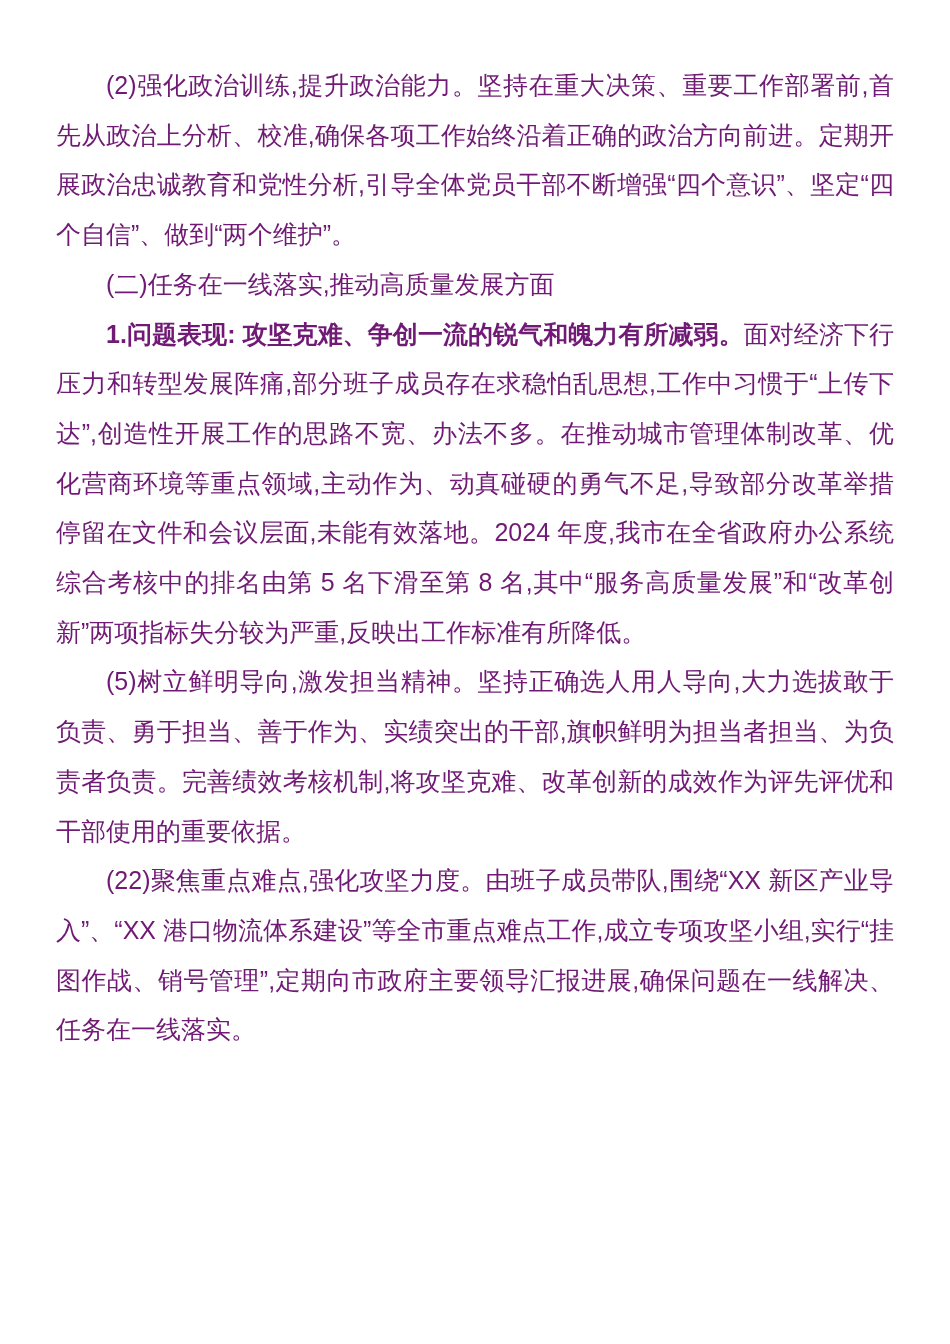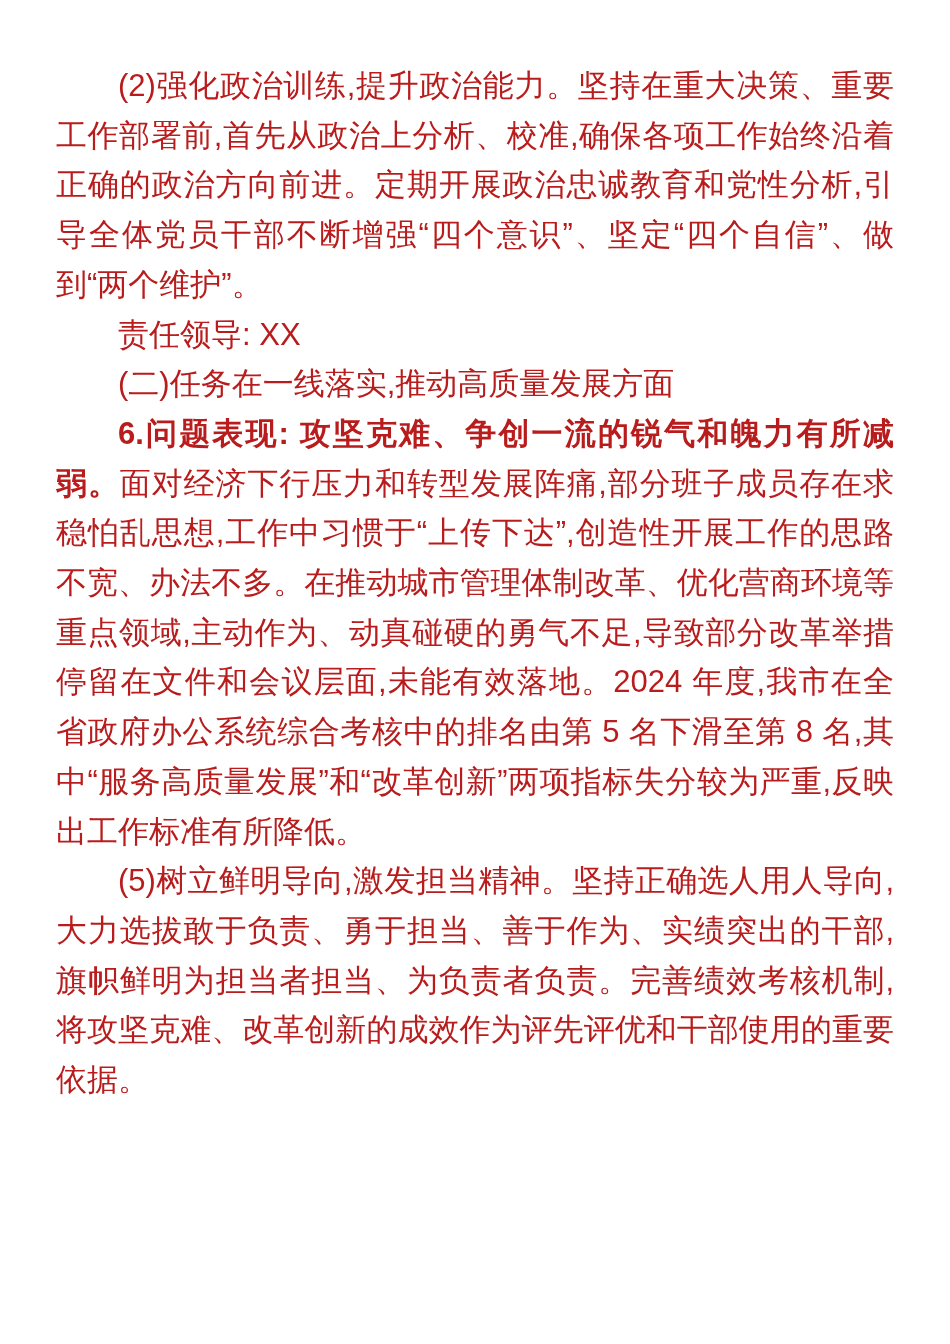--- a/index.html
+++ b/index.html
@@ -16,44 +16,44 @@
   .page {
     box-sizing: border-box;
     width: 950px;
     height: 1344px;
     padding: 61px 56px 0 56px;
     background: #ffffff;
   }
   .para {
     margin: 0;
     padding: 0;
-    font-size: 31px;
+    font-size: 25px;
     line-height: 49.7px;
-    color: #b91c1c;
+    color: #701a75;
     text-align: justify;
     text-justify: inter-ideograph;
     text-indent: 2em;
     font-weight: 400;
     word-break: normal;
     overflow-wrap: break-word;
   }
   .run { font-weight: inherit; }
   .run.bold { font-weight: 700; }
 </style>
 </head>
 <body>
 
 <div class="page">
 
   <p class="para"><span class="run">(2)强化政治训练,提升政治能力。坚持在重大决策、重要工作部署前,首先从政治上分析、校准,确保各项工作始终沿着正确的政治方向前进。定期开展政治忠诚教育和党性分析,引导全体党员干部不断增强“四个意识”、坚定“四个自信”、做到“两个维护”。</span></p>
 
-  <p class="para"><span class="run">责任领导: XX</span></p>
 
 
   <p class="para"><span class="run">(二)任务在一线落实,推动高质量发展方面</span></p>
 
-  <p class="para"><span class="run bold">6.问题表现: 攻坚克难、争创一流的锐气和魄力有所减弱。</span><span class="run">面对经济下行压力和转型发展阵痛,部分班子成员存在求稳怕乱思想,工作中习惯于“上传下达”,创造性开展工作的思路不宽、办法不多。在推动城市管理体制改革、优化营商环境等重点领域,主动作为、动真碰硬的勇气不足,导致部分改革举措停留在文件和会议层面,未能有效落地。2024 年度,我市在全省政府办公系统综合考核中的排名由第 5 名下滑至第 8 名,其中“服务高质量发展”和“改革创新”两项指标失分较为严重,反映出工作标准有所降低。</span></p>
+  <p class="para"><span class="run bold">1.问题表现: 攻坚克难、争创一流的锐气和魄力有所减弱。</span><span class="run">面对经济下行压力和转型发展阵痛,部分班子成员存在求稳怕乱思想,工作中习惯于“上传下达”,创造性开展工作的思路不宽、办法不多。在推动城市管理体制改革、优化营商环境等重点领域,主动作为、动真碰硬的勇气不足,导致部分改革举措停留在文件和会议层面,未能有效落地。2024 年度,我市在全省政府办公系统综合考核中的排名由第 5 名下滑至第 8 名,其中“服务高质量发展”和“改革创新”两项指标失分较为严重,反映出工作标准有所降低。</span></p>
 
 
   <p class="para"><span class="run">(5)树立鲜明导向,激发担当精神。坚持正确选人用人导向,大力选拔敢于负责、勇于担当、善于作为、实绩突出的干部,旗帜鲜明为担当者担当、为负责者负责。完善绩效考核机制,将攻坚克难、改革创新的成效作为评先评优和干部使用的重要依据。</span></p>
 
+  <p class="para"><span class="run">(22)聚焦重点难点,强化攻坚力度。由班子成员带队,围绕“XX 新区产业导入”、“XX 港口物流体系建设”等全市重点难点工作,成立专项攻坚小组,实行“挂图作战、销号管理”,定期向市政府主要领导汇报进展,确保问题在一线解决、任务在一线落实。</span></p>
 
 </div>
 
 </body></html>

